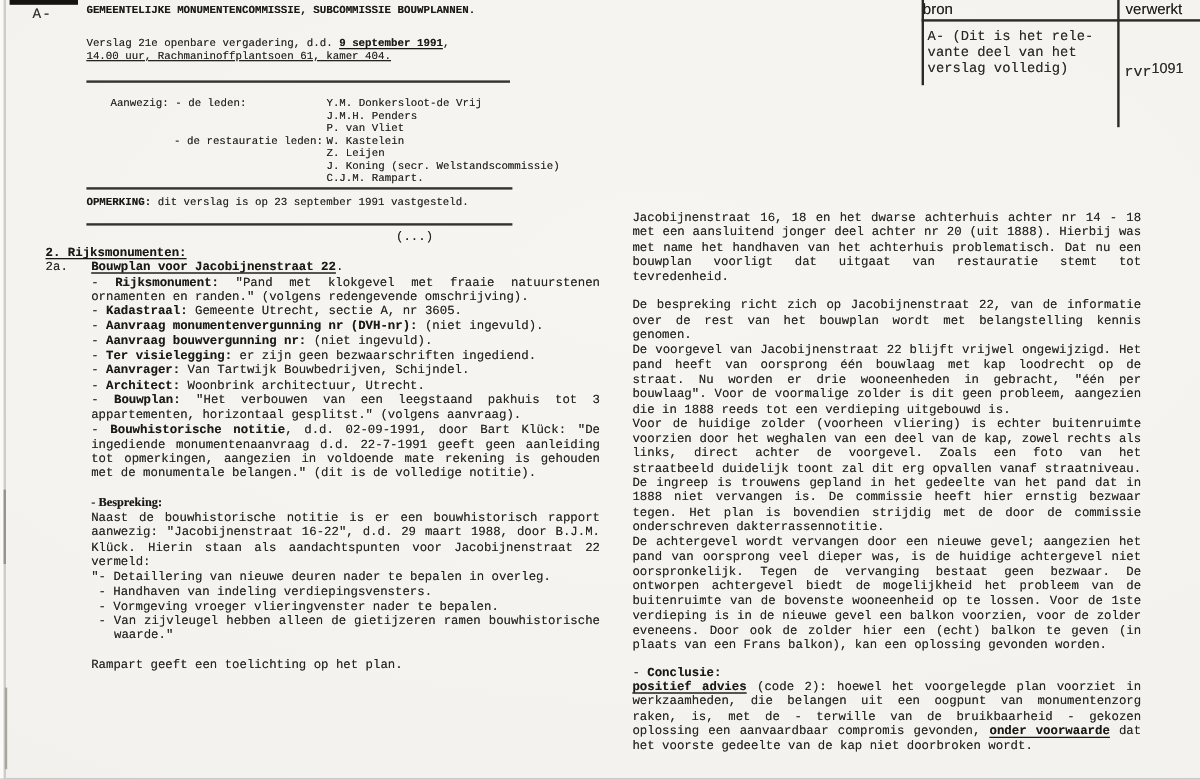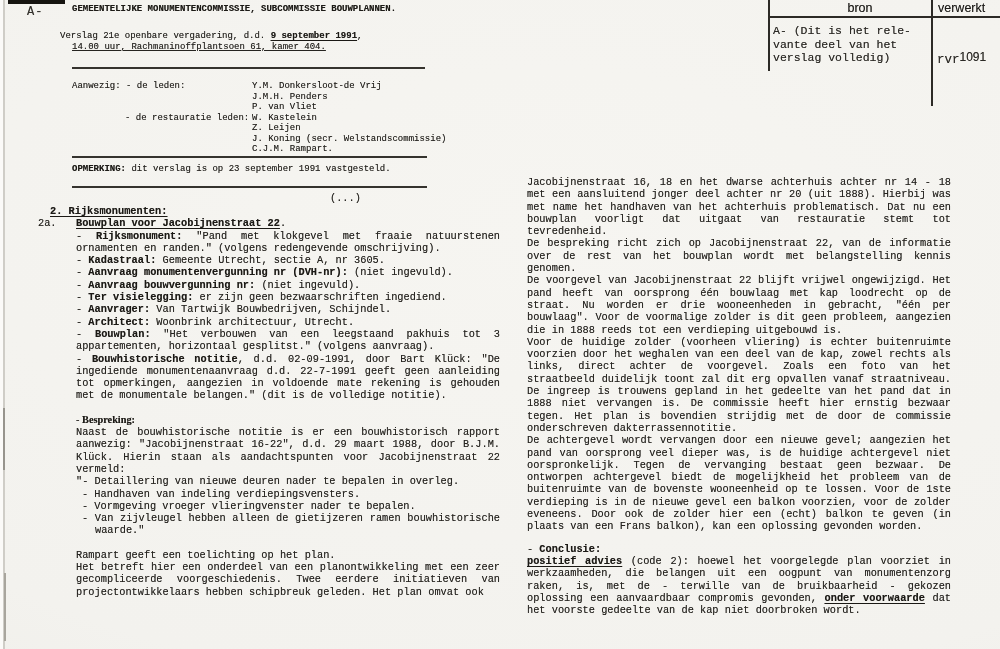--- a/index.html
+++ b/index.html
@@ -16,48 +16,48 @@
   
   #edge-white{left:0;top:0;width:3px;height:649px;background:#fbfaf8;}
   #edge-line{left:3px;top:0;width:2px;height:649px;background:#cfcdc7;}
   #edge-dark1{left:3px;top:408px;width:2px;height:62px;background:#97948d;}
   #edge-dark2{left:4px;top:573px;width:2px;height:68px;background:#a8a59d;}
   #corner-bar{left:8px;top:0;width:57px;height:4px;background:#161410;}
   #corner-mark{left:27px;top:5px;font-size:12px;letter-spacing:1px;color:#33312c;}
   
   .mast{position:absolute;font-size:9px;line-height:10.8px;white-space:pre;}
   #doc-title{left:72px;top:4px;font-weight:bold;color:#1c1a16;}
-  #meeting1{left:60px;top:31px;}
+  #meeting1{left:72px;top:31px;}
   #meeting2{left:72px;top:42px;text-decoration:underline;}
   .rule{position:absolute;height:1.5px;background:#35332e;}
   #rule1{left:72px;top:67px;width:353px;}
   #rule2{left:72px;top:156px;width:355px;}
   #rule3{left:72px;top:186px;width:355px;}
   #attendees{position:absolute;left:72px;top:81px;font-size:9px;line-height:10.5px;}
-  .att-row{white-space:pre;}
+  .att-row{white-space:pre;margin-left:20px;}
   .att-label{display:inline-block;width:180px;box-sizing:border-box;}
   .att-label.ind{padding-left:53px;}
   #remark{left:72px;top:164px;}
   #ellipsis{left:330px;top:192px;font-size:10.3px;}
   
   #col-left{position:absolute;left:38px;top:205px;width:462px;font-size:10.3px;line-height:12.3px;}
   #col-right{position:absolute;left:527px;top:176px;width:424px;font-size:10.3px;line-height:12.3px;}
   .para{margin-left:38px;text-align:justify;}
   #col-right .para{margin-left:0;}
-  .para.h1{margin-left:12px;text-align:left;}
+  .para.h1{margin-left:0;text-align:left;}
   .para.item{position:relative;text-align:left;}
   .item-num{position:absolute;left:-38px;top:0;}
   .para.hang{padding-left:19px;text-indent:-13px;}
   .para.hangq{padding-left:19px;text-indent:-19px;}
   
   .stamp-line{position:absolute;background:#2c2a26;}
   #stamp-left{left:768px;top:0;width:1.5px;height:71px;}
   #stamp-mid{left:931px;top:0;width:1.5px;height:106px;}
   #stamp-hline{left:768px;top:16px;width:232px;height:1.5px;}
-  #stamp-bron{left:769px;top:1px;width:182px;text-align:center;font-family:"Liberation Sans","DejaVu Sans",sans-serif;font-size:12.5px;color:#1d1c19;}
+  #stamp-bron{left:769px;top:1px;width:162px;font-family:"Liberation Sans","DejaVu Sans",sans-serif;font-size:12.5px;color:#1d1c19;}
   #stamp-verwerkt{left:938px;top:1px;font-family:"Liberation Sans","DejaVu Sans",sans-serif;font-size:12.5px;color:#1d1c19;}
   #stamp-note{left:773px;top:24px;font-size:11.5px;line-height:13.5px;color:#2b2925;white-space:pre;}
   #stamp-code{left:937px;top:52px;font-size:12.5px;color:#2b2925;}
   #stamp-code .num{font-family:"Liberation Sans","DejaVu Sans",sans-serif;font-size:12px;position:relative;top:-2px;}
 </style>
 </head>
 <body>
 
 <div id="page">
 
@@ -106,24 +106,23 @@
       <div class="para"><span>- </span><span class="b">Architect:</span><span> Woonbrink architectuur, Utrecht.</span></div>
       <div class="para"><span>- </span><span class="b">Bouwplan:</span><span> "Het verbouwen van een leegstaand pakhuis tot 3 appartementen, horizontaal gesplitst." (volgens aanvraag).</span></div>
       <div class="para"><span>- </span><span class="b">Bouwhistorische notitie</span><span>, d.d. 02-09-1991, door Bart Klück: "De ingediende monumentenaanvraag d.d. 22-7-1991 geeft geen aanleiding tot opmerkingen, aangezien in voldoende mate rekening is gehouden met de monumentale belangen." (dit is de volledige notitie).</span></div>
       <div class="para" style="margin-top: 12px; font-family: Liberation Serif, serif;"><span>- </span><span class="b">Bespreking:</span></div>
       <div class="para"><span>Naast de bouwhistorische notitie is er een bouwhistorisch rapport aanwezig: "Jacobijnenstraat 16-22", d.d. 29 maart 1988, door B.J.M. Klück. Hierin staan als aandachtspunten voor Jacobijnenstraat 22 vermeld:</span></div>
       <div class="para hangq"><span>"- Detaillering van nieuwe deuren nader te bepalen in overleg.</span></div>
       <div class="para hang"><span>- Handhaven van indeling verdiepingsvensters.</span></div>
       <div class="para hang"><span>- Vormgeving vroeger vlieringvenster nader te bepalen.</span></div>
       <div class="para hang"><span>- Van zijvleugel hebben alleen de gietijzeren ramen bouwhistorische waarde."</span></div>
       <div class="para" style="margin-top: 12px;"><span>Rampart geeft een toelichting op het plan.</span></div>
-      <div class="para"><span>Het betreft hier een onderdeel van een planontwikkeling met een zeer gecompliceerde voorgeschiedenis. Twee eerdere initiatieven van projectontwikkelaars hebben schipbreuk geleden. Het plan omvat ook</span></div>
     </div>
   <div id="col-right">
       <div class="para"><span>Jacobijnenstraat 16, 18 en het dwarse achterhuis achter nr 14 - 18 met een aansluitend jonger deel achter nr 20 (uit 1888). Hierbij was met name het handhaven van het achterhuis problematisch. Dat nu een bouwplan voorligt dat uitgaat van restauratie stemt tot tevredenheid.</span></div>
-      <div class="para" style=""><span>De bespreking richt zich op Jacobijnenstraat 22, van de informatie over de rest van het bouwplan wordt met belangstelling kennis genomen.</span></div>
+      <div class="para" style="margin-top: 12px;"><span>De bespreking richt zich op Jacobijnenstraat 22, van de informatie over de rest van het bouwplan wordt met belangstelling kennis genomen.</span></div>
       <div class="para"><span>De voorgevel van Jacobijnenstraat 22 blijft vrijwel ongewijzigd. Het pand heeft van oorsprong één bouwlaag met kap loodrecht op de straat. Nu worden er drie wooneenheden in gebracht, "één per bouwlaag". Voor de voormalige zolder is dit geen probleem, aangezien die in 1888 reeds tot een verdieping uitgebouwd is.</span></div>
       <div class="para"><span>Voor de huidige zolder (voorheen vliering) is echter buitenruimte voorzien door het weghalen van een deel van de kap, zowel rechts als links, direct achter de voorgevel. Zoals een foto van het straatbeeld duidelijk toont zal dit erg opvallen vanaf straatniveau. De ingreep is trouwens gepland in het gedeelte van het pand dat in 1888 niet vervangen is. De commissie heeft hier ernstig bezwaar tegen. Het plan is bovendien strijdig met de door de commissie onderschreven dakterrassennotitie.</span></div>
       <div class="para"><span>De achtergevel wordt vervangen door een nieuwe gevel; aangezien het pand van oorsprong veel dieper was, is de huidige achtergevel niet oorspronkelijk. Tegen de vervanging bestaat geen bezwaar. De ontworpen achtergevel biedt de mogelijkheid het probleem van de buitenruimte van de bovenste wooneenheid op te lossen. Voor de 1ste verdieping is in de nieuwe gevel een balkon voorzien, voor de zolder eveneens. Door ook de zolder hier een (echt) balkon te geven (in plaats van een Frans balkon), kan een oplossing gevonden worden.</span></div>
       <div class="para" style="margin-top: 10px; font-family: Liberation Mono, monospace;"><span>- </span><span class="b">Conclusie:</span></div>
       <div class="para"><span class="b u">positief advies</span><span> (code 2): hoewel het voorgelegde plan voorziet in werkzaamheden, die belangen uit een oogpunt van monumentenzorg raken, is, met de - terwille van de bruikbaarheid - gekozen oplossing een aanvaardbaar compromis gevonden, </span><span class="b u">onder voorwaarde</span><span> dat het voorste gedeelte van de kap niet doorbroken wordt.</span></div>
     </div>
 </div>
 
 </body></html>

